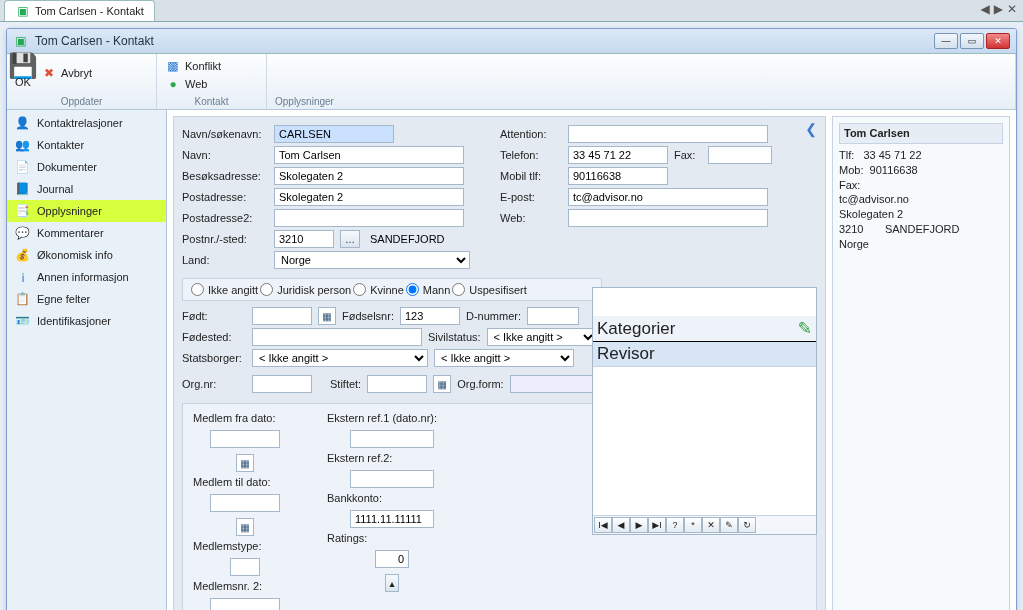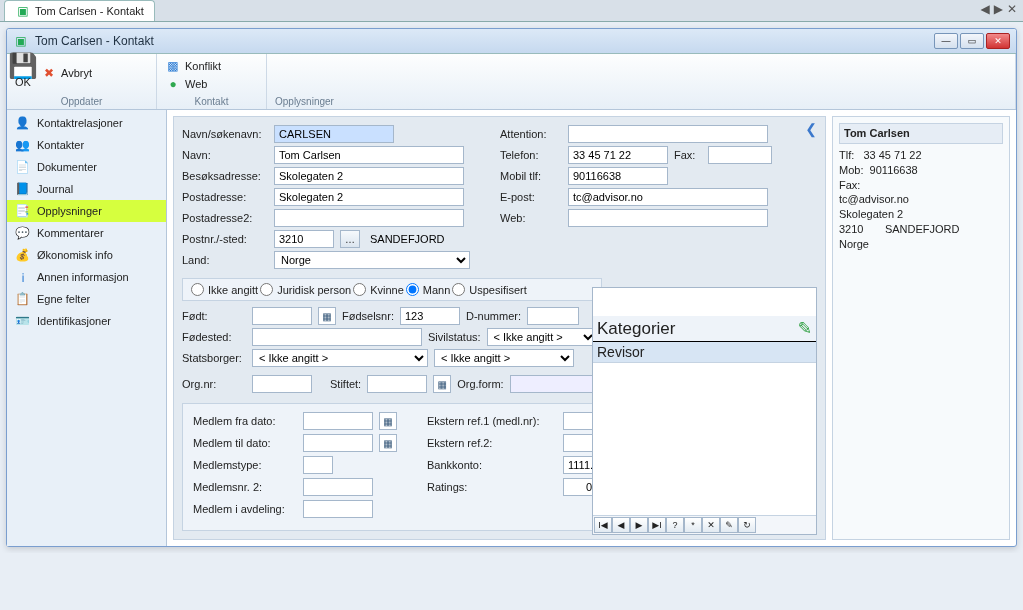--- a/index.html
+++ b/index.html
@@ -40,28 +40,28 @@
 .input { border: 1px solid #a5b7cb; background: #fff; height: 18px; padding: 1px 4px; font-size: 11px; }
 .input.hl { background: #c9e0ff; }
 .select { border: 1px solid #a5b7cb; background: #fff; height: 18px; font-size: 11px; padding: 0 2px; }
 .btn-sq { width: 20px; height: 18px; border: 1px solid #a5b7cb; background: linear-gradient(#f6f9fc,#dbe5ef); font-size: 10px; display: flex; align-items: center; justify-content: center; }
 .cal-btn { width: 18px; height: 18px; background:#fff; border:1px solid #a5b7cb; display:flex; align-items:center; justify-content:center; font-size:10px; color:#357; }
 
 .radio-row { display:flex; align-items:center; gap:2px; border:1px solid #c5d3e2; background:#eef3f9; padding:4px 8px; margin-top:6px; }
 .radio-row label { display:flex; align-items:center; gap:4px; font-size:11px; }
 
 .subgrid { display:flex; gap:30px; margin-top:10px; border:1px solid #c5d3e2; background:#eef3f9; padding:8px 10px; }
-.sub-col .form-row { margin-bottom:4px; }
+.sub-col .form-row { margin-bottom:4px;flex-direction:column; }
 .sub-lbl { width: 104px; font-size:11px; }
 .sub-lbl2 { width: 130px; font-size:11px; }
 
 .kategori-panel { position:absolute; right:8px; top:170px; width:225px; height:248px; background:#fff; border:1px solid #a5b7cb; display:flex; flex-direction:column; }
 .kategori-header { background:#eef3f9; border-bottom:1px solid #000000; padding:2px 4px; font-size:17px; display:flex; justify-content:space-between; align-items:center;margin-top:28px; }
 .kategori-body { flex:1; overflow:auto; }
-.kat-row { padding:2px 4px; background:#d7e5f4; border-bottom:1px solid #c5d3e2; font-size:14px; }
+.kat-row { padding:2px 4px; background:#d7e5f4; border-bottom:1px solid #c5d3e2; font-size:17px; }
 .kategori-nav { border-top:1px solid #c5d3e2; background:#f3f6fa; padding:1px; display:flex; gap:0; }
 .kategori-nav .nbtn { width:18px; height:16px; border:1px solid #a5b7cb; background:linear-gradient(#fff,#e2eaf2); font-size:9px; display:flex; align-items:center; justify-content:center; }
 
 .info-panel { width: 178px; background: #f7fafc; border: 1px solid #c5d3e2; padding: 6px; font-size: 11px; line-height: 1.35; }
 .info-panel .hdr { background:#e6edf5; border:1px solid #c5d3e2; padding:2px 4px; font-weight:bold; margin-bottom:4px; }
 
 .icon { display:inline-flex; width:16px; height:16px; align-items:center; justify-content:center; font-size:12px; }
 .icon-app { color:#2a5; }
 .icon-red { color:#e04f30; }
 .icon-blue { color:#2a7bd4; }
@@ -320,21 +320,21 @@
                 <span class="sub-lbl">Medlemsnr. 2:</span>
                 <input class="input" style="width: 70px;">
               </div>
             <div class="form-row">
                 <span class="sub-lbl">Medlem i avdeling:</span>
                 <input class="input" style="width: 70px;">
               </div>
           </div>
           <div class="sub-col">
             <div class="form-row">
-                <span class="sub-lbl2">Ekstern ref.1 (medl.nr):</span>
+                <span class="sub-lbl2">Ekstern ref.1 (dato.nr):</span>
                 <input class="input" style="width: 84px;">
               </div>
             <div class="form-row">
                 <span class="sub-lbl2">Ekstern ref.2:</span>
                 <input class="input" style="width: 84px;">
               </div>
             <div class="form-row">
                 <span class="sub-lbl2">Bankkonto:</span>
                 <input class="input" style="width: 84px;" value="1111.11.11111">
               </div>

